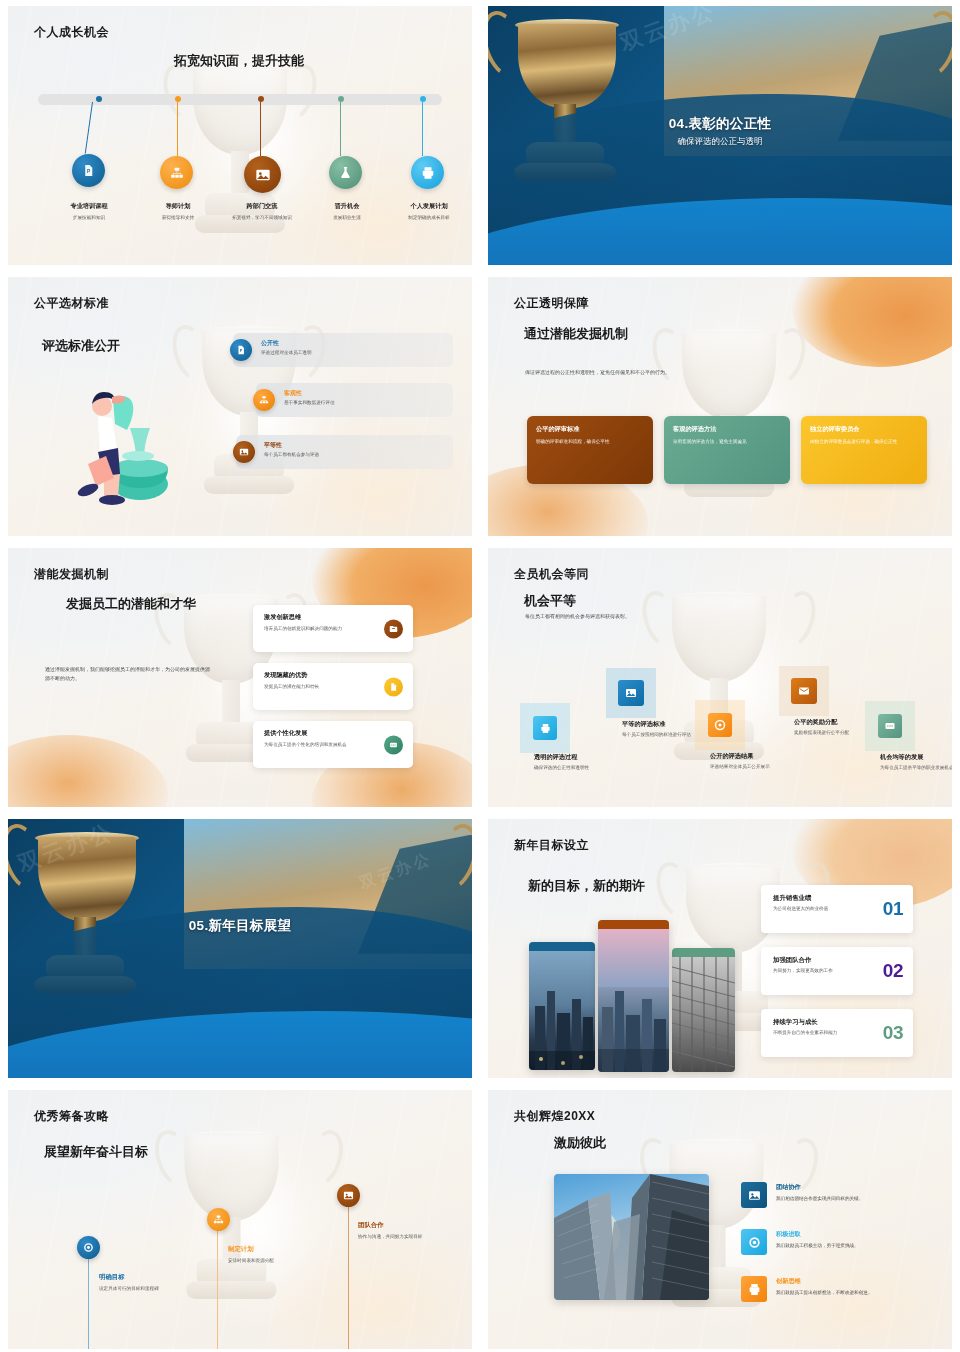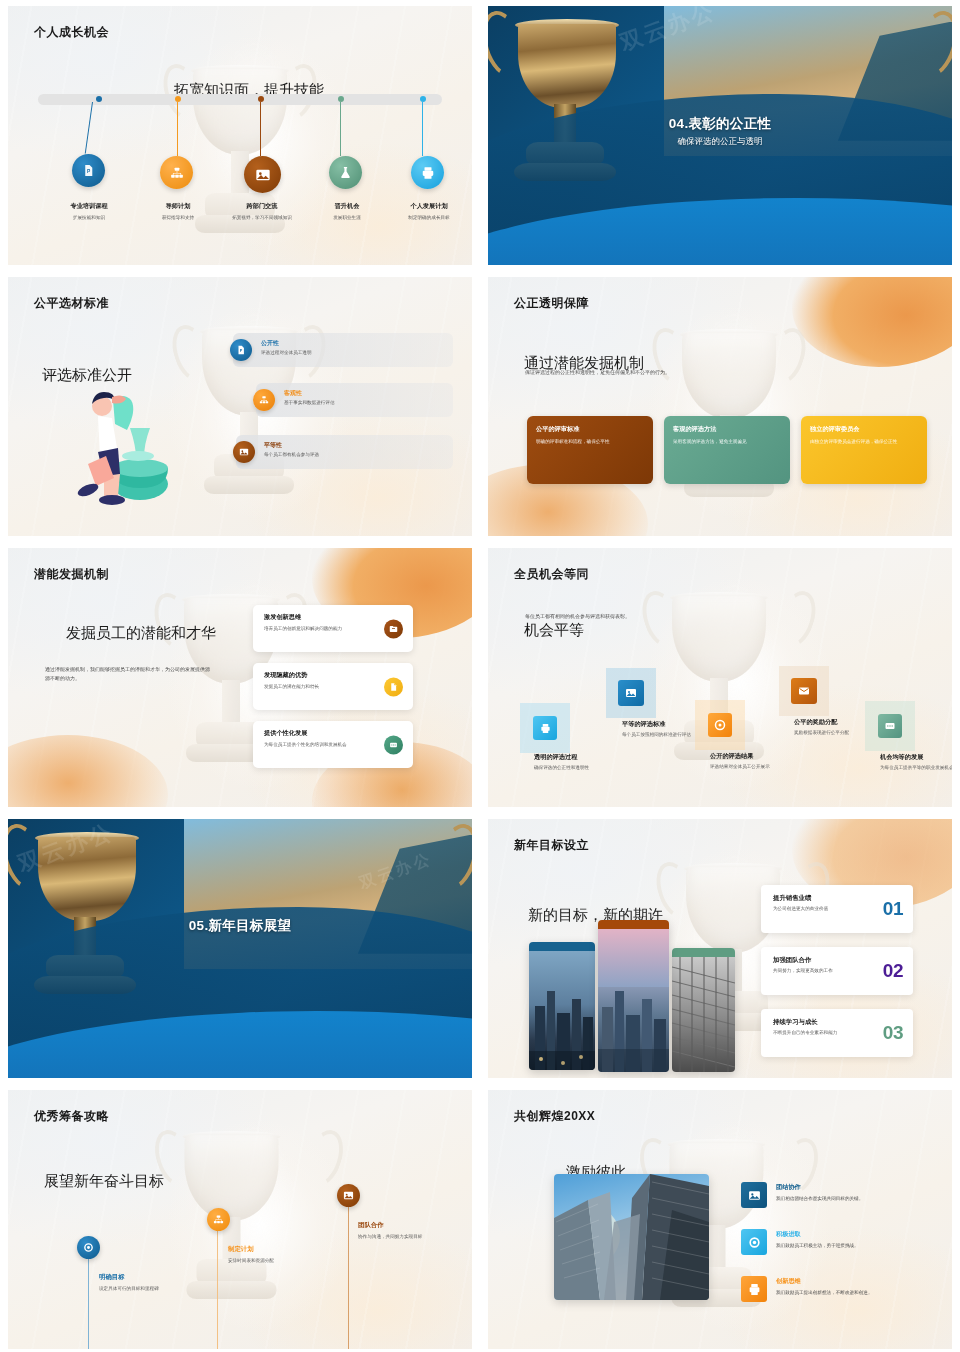--- a/index.html
+++ b/index.html
@@ -170,21 +170,21 @@
     position:absolute; color:rgba(255,255,255,.12); font-size:22px;
     font-weight:bold; transform:rotate(-20deg); letter-spacing:3px; z-index:4;
   }
 
   
   .h-title{
     position:absolute; left:26px; top:18px;
     font-size:12px; font-weight:bold; color:#1a1a1a; letter-spacing:.5px;
   }
   .h-sub{
-    position:absolute; font-size:15px; font-weight:normal; color:#1a1a1a;margin-top:29px;
+    position:absolute; font-size:13px; font-weight:bold; color:#1a1a1a;
   }
   .body-txt{
     position:absolute; font-size:5px; color:#4a4a4a; line-height:1.7;
   }
 
   
   .tl-bar{
     position:absolute; left:30px; top:88px; width:404px; height:11px;
     background:#e3e3e3; border-radius:6px;
   }
@@ -868,21 +868,21 @@
         <div class="handle l"></div>
           <div class="handle r"></div>
         <div class="rim"></div>
           <div class="cup"></div>
         <div class="stem"></div>
           <div class="base"></div>
           <div class="base2"></div>
       </div>
 
       <div class="h-title">共创辉煌20XX</div>
-      <div class="h-sub" style="left:78px; top:44px;">激励彼此</div>
+      <div class="h-sub" style="left:66px; top:44px;">激励彼此</div>
 
       <div class="photo" style="left:66px; top:84px; width:155px; height:126px;">
         <svg width="155" height="126" viewBox="0 0 155 126" preserveAspectRatio="none">
           <defs>
             <linearGradient id="sk10" x1="0" y1="0" x2="0.3" y2="1">
               <stop offset="0" stop-color="#4f9fd8"></stop>
                 <stop offset="0.55" stop-color="#9fcbe8"></stop>
                 <stop offset="1" stop-color="#e8eef1"></stop>
             </linearGradient>
           </defs>

